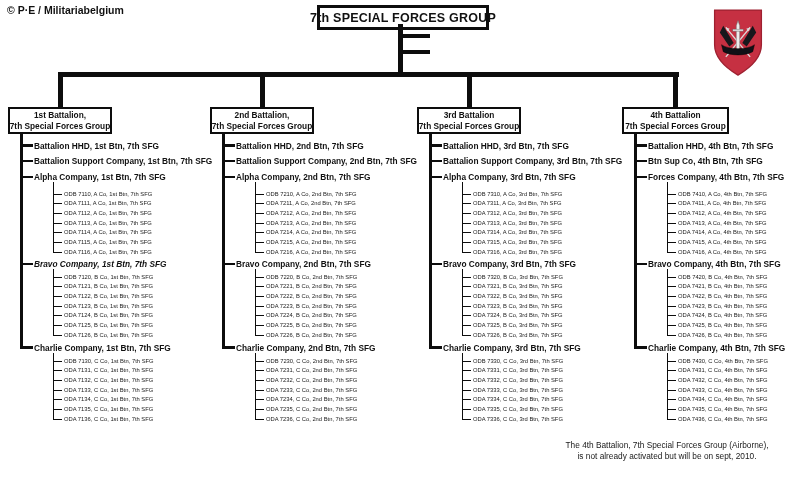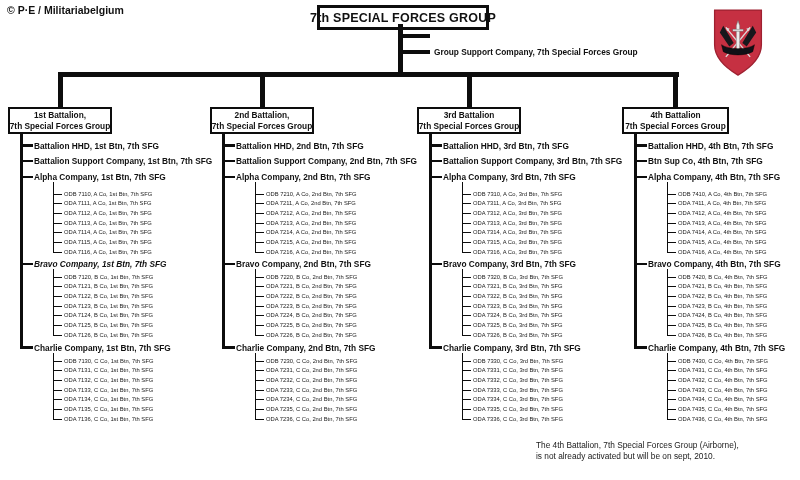--- a/index.html
+++ b/index.html
@@ -9,40 +9,39 @@
   .copyright{position:absolute;left:7px;top:4px;font-size:10.5px;font-weight:600;white-space:nowrap;}
   .title-box{position:absolute;left:317px;top:5px;width:166px;height:19px;border:3px solid #0d0d0d;
              background:#fff;display:flex;align-items:center;justify-content:center;
              font-weight:bold;font-size:12.5px;letter-spacing:.2px;white-space:nowrap;}
   .group-unit{position:absolute;font-size:8.3px;font-weight:bold;white-space:nowrap;line-height:10px;}
   .bn-box{position:absolute;border:2.5px solid #0d0d0d;background:#fff;display:flex;flex-direction:column;
           align-items:center;justify-content:center;font-weight:bold;font-size:8.3px;line-height:10.5px;
           text-align:center;white-space:nowrap;box-sizing:border-box;}
   .unit{position:absolute;font-size:8.3px;font-weight:bold;white-space:nowrap;line-height:10px;}
   .det{position:absolute;font-size:5.8px;line-height:7px;white-space:nowrap;color:#1a1a1a;}
-  .footnote{position:absolute;left:536px;top:440px;width:262px;
+  .footnote{position:absolute;left:536px;top:440px;width:262px;text-align:center;
             font-size:8.3px;line-height:10.5px;color:#1a1a1a;}
 </style>
 </head>
 <body>
 
 <div id="stage">
 
   <div class="copyright">© P·E / Militariabelgium</div>
 
   <div class="title-box">
     <span>7th SPECIAL FORCES GROUP</span>
   </div>
 
   <div class="ln" style="left:397.5px;top:24px;width:5px;height:48px;"></div>
   <div class="ln" style="left:400px;top:34px;width:30px;height:3.5px;"></div>
   <div class="ln" style="left:400px;top:50px;width:30px;height:3.5px;"></div>
   <div class="ln" style="left:57.5px;top:72px;width:621px;height:5px;"></div>
 
-  <div class="group-unit" style="left:434px;top:47px;">Group Support Company,  7th Special Forces Group</div>
 
   <svg style="position:absolute;left:712px;top:8px;" width="52" height="70" viewBox="0 0 60 80">
     <path d="M3,2 H57 V42 Q57,61 30,77 Q3,61 3,42 Z" stroke="#9E2030" stroke-width="1.5" fill="#C63042"></path>
     <g>
       <path d="M13,20 L25,40 L20,44 L9,28 Z" fill="#17171c"></path>
       <path d="M47,20 L35,40 L40,44 L51,28 Z" fill="#17171c"></path>
       <line x1="16" y1="56" x2="44" y2="22" stroke="#dcdcdc" stroke-width="1.6"></line>
       <line x1="44" y1="56" x2="16" y2="22" stroke="#dcdcdc" stroke-width="1.6"></line>
       <polygon points="44,22 39.5,23.5 42.5,26.5" fill="#dcdcdc"></polygon>
       <polygon points="16,22 20.5,23.5 17.5,26.5" fill="#dcdcdc"></polygon>
@@ -240,21 +239,21 @@
       <div class="bn-box" style="left: 622px; top: 107px; width: 107px; height: 27px;">
         <div>4th Battalion</div>
         <div>7th Special Forces Group</div>
       </div>
       <div class="ln" style="left: 634px; top: 134px; width: 2.5px; height: 215px;"></div>
       <div class="ln" style="left: 634px; top: 144.25px; width: 13px; height: 2.5px;"></div>
       <div class="unit" style="left: 648px; top: 140.5px;">Battalion HHD, 4th Btn, 7th SFG</div>
       <div class="ln" style="left: 634px; top: 159.75px; width: 13px; height: 2.5px;"></div>
       <div class="unit" style="left: 648px; top: 156px;">Btn Sup Co, 4th Btn, 7th SFG</div>
       <div class="ln" style="left: 634px; top: 175.75px; width: 13px; height: 2.5px;"></div>
-      <div class="unit" style="left: 648px; top: 172px;">Alpha Company, 4th Btn, 7th SFG</div>
+      <div class="unit" style="left: 648px; top: 172px;">Forces Company, 4th Btn, 7th SFG</div>
       <div class="ln" style="left: 667px; top: 182px; width: 1px; height: 70.7px;"></div>
       <div class="ln" style="left: 667px; top: 193.5px; width: 9px; height: 1px;"></div>
       <div class="det" style="left: 678px; top: 190.5px;">ODB 7410, A Co, 4th Btn, 7th SFG</div>
       <div class="ln" style="left: 667px; top: 203.2px; width: 9px; height: 1px;"></div>
       <div class="det" style="left: 678px; top: 200.2px;">ODA 7411, A Co, 4th Btn, 7th SFG</div>
       <div class="ln" style="left: 667px; top: 212.9px; width: 9px; height: 1px;"></div>
       <div class="det" style="left: 678px; top: 209.9px;">ODA 7412, A Co, 4th Btn, 7th SFG</div>
       <div class="ln" style="left: 667px; top: 222.6px; width: 9px; height: 1px;"></div>
       <div class="det" style="left: 678px; top: 219.6px;">ODA 7413, A Co, 4th Btn, 7th SFG</div>
       <div class="ln" style="left: 667px; top: 232.3px; width: 9px; height: 1px;"></div>

